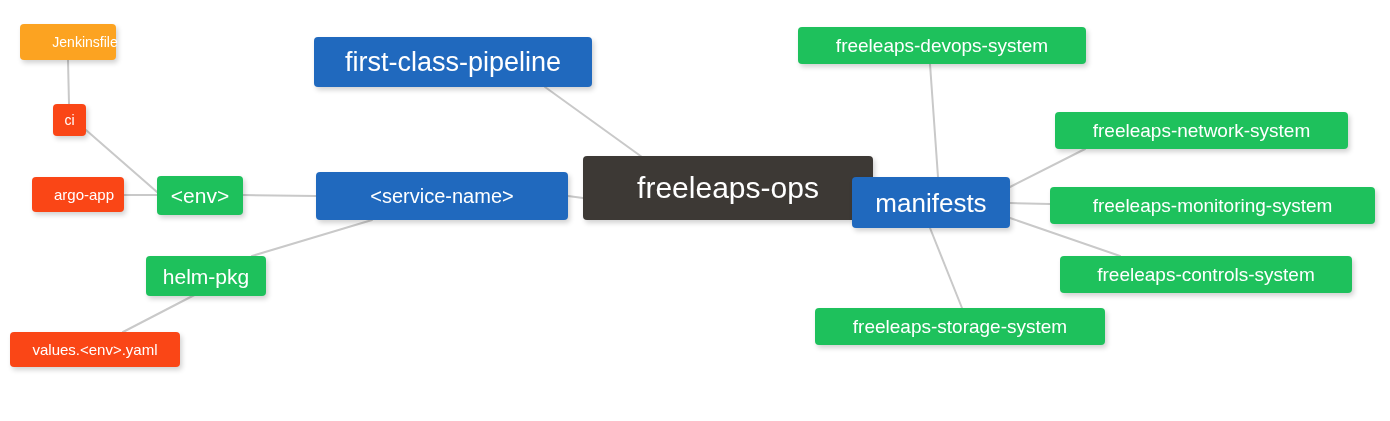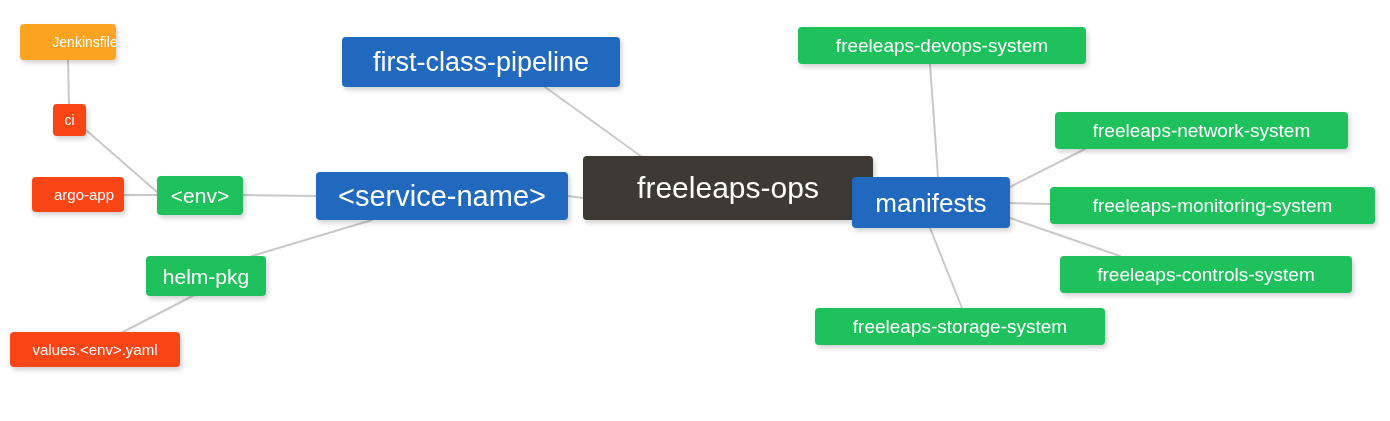--- a/index.html
+++ b/index.html
@@ -78,24 +78,24 @@
       </div>
       <div class="node" style="left: 157px; top: 176px; width: 86px; height: 39px; background: rgb(30, 193, 92); font-size: 21px;">
         <span class="node-label">&lt;env&gt;</span>
       </div>
       <div class="node" style="left: 146px; top: 256px; width: 120px; height: 40px; background: rgb(30, 193, 92); font-size: 21px;">
         <span class="node-label">helm-pkg</span>
       </div>
       <div class="node" style="left: 10px; top: 332px; width: 170px; height: 35px; background: rgb(250, 70, 22); font-size: 15px;">
         <span class="node-label">values.&lt;env&gt;.yaml</span>
       </div>
-      <div class="node" style="left: 314px; top: 37px; width: 278px; height: 50px; background: rgb(32, 105, 190); font-size: 27px; margin-left: 28px;">
+      <div class="node" style="left: 314px; top: 37px; width: 278px; height: 50px; background: rgb(32, 105, 190); font-size: 27px;">
         <span class="node-label">first-class-pipeline</span>
       </div>
-      <div class="node" style="left: 316px; top: 172px; width: 252px; height: 48px; background: rgb(32, 105, 190); font-size: 29px;">
+      <div class="node" style="left: 316px; top: 172px; width: 252px; height: 48px; background: rgb(32, 105, 190); font-size: 20px;">
         <span class="node-label">&lt;service-name&gt;</span>
       </div>
       <div class="node" style="left: 583px; top: 156px; width: 290px; height: 64px; background: rgb(61, 57, 53); font-size: 30px;">
         <span class="node-label">freeleaps-ops</span>
       </div>
       <div class="node" style="left: 852px; top: 177px; width: 158px; height: 51px; background: rgb(32, 105, 190); font-size: 26px;">
         <span class="node-label">manifests</span>
       </div>
       <div class="node" style="left: 798px; top: 27px; width: 288px; height: 37px; background: rgb(30, 193, 92); font-size: 19px;">
         <span class="node-label">freeleaps-devops-system</span>

